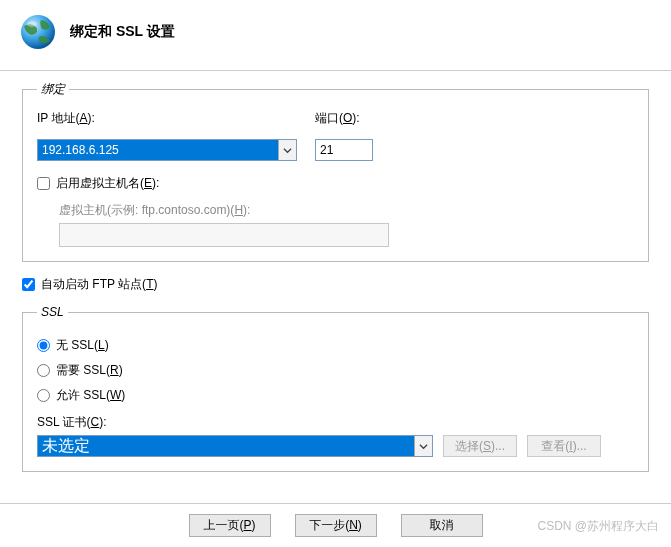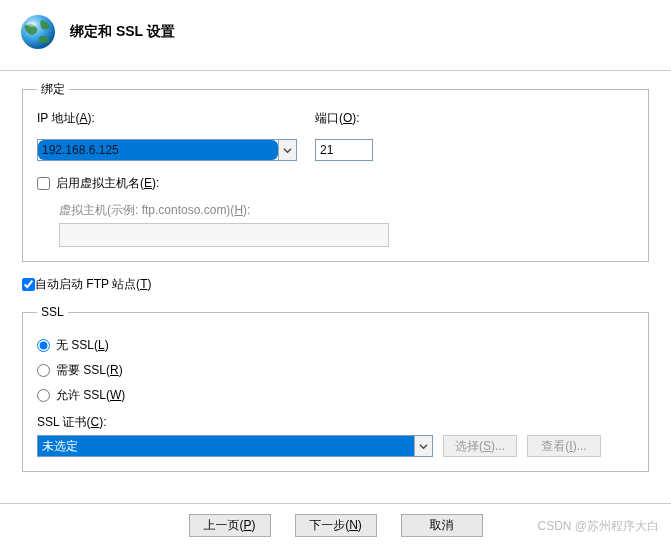--- a/index.html
+++ b/index.html
@@ -3,39 +3,39 @@
 <meta charset="utf-8">
 <style>
 * { box-sizing: border-box; margin: 0; padding: 0; }
 body { font-family: "Microsoft YaHei", "Segoe UI", Tahoma, sans-serif; font-size: 12px; background: #fff; color: #000; width: 671px; height: 547px; overflow: hidden; position: relative; }
 .header { display: flex; align-items: center; padding: 12px 16px 18px 18px; }
 .globe-icon { width: 40px; height: 40px; margin-right: 12px; }
 .header-title { font-size: 14px; font-weight: bold; }
 .hr1 { border: none; border-top: 1px solid #ccc; margin: 0 0 0 0; }
 .content { padding: 10px 22px 0 22px; }
 fieldset { border: 1px solid #bbb; padding: 10px 14px 14px 14px; margin-bottom: 14px; }
-legend { padding: 0 4px; font-size: 12px; }
+legend { padding: 0 4px; font-size: 12px; font-style: italic; }
 .row { display: flex; gap: 18px; margin-top: 2px; }
 .col { display: flex; flex-direction: column; }
 .label { margin-bottom: 12px; }
 .u { text-decoration: underline; }
 .combo { display: flex; border: 1px solid #7a9ac0; background: #fff; height: 22px; width: 260px; }
-.combo.selected input { background: #0078d7; color: #0f172a; border-radius: 6px; }
+.combo.selected input { background: #0078d7; color: #ffffff; }
 .combo input { border: none; outline: none; flex: 1; padding: 0 4px; font-size: 12px; font-family: inherit; }
 .combo .chev { width: 18px; display: flex; align-items: center; justify-content: center; border-left: 1px solid #aaa; background: #f2f2f2; cursor: pointer; }
 .portbox { border: 1px solid #7a9ac0; height: 22px; width: 58px; padding: 0 4px; font-size: 12px; font-family: inherit; outline: none; }
 .chk-row { display: flex; align-items: center; gap: 6px; margin-top: 14px; }
 .vh-label { color: #8a8a8a; margin: 10px 0 4px 22px; }
 .vh-input { border: 1px solid #c8c8c8; background: #f7f7f7; height: 24px; width: 330px; margin-left: 22px; padding: 0 4px; font-family: inherit; font-size: 12px; outline: none; }
-.auto-row { display: flex; align-items: center; margin: 4px 0 12px 0; }
+.auto-row { display: flex; align-items: center; gap: 6px; margin: 4px 0 12px 0; }
 .radio-row { display: flex; align-items: center; gap: 6px; margin: 8px 0; }
 .cert-label { margin: 10px 0 4px 0; }
 .cert-row { display: flex; gap: 10px; align-items: center; }
 .cert-combo { display: flex; border: 1px solid #7a9ac0; background: #fff; height: 22px; width: 396px; }
-.cert-combo input { border: none; outline: none; flex: 1; padding: 0 4px; background: #0078d7; color: #fff; font-size: 12px; font-family: inherit; }
+.cert-combo input { border: none; outline: none; flex: 1; padding: 0 4px; background: #0078d7; color: #fff; font-size: 16px; font-family: inherit; }
 .cert-combo .chev { width: 18px; display: flex; align-items: center; justify-content: center; border-left: 1px solid #aaa; background: #f2f2f2; cursor: pointer; }
 .btn { border: 1px solid #adadad; background: #e9e9e9; height: 22px; min-width: 74px; padding: 0 10px; font-size: 12px; font-family: inherit; cursor: pointer; }
 .btn:disabled { color: #9a9a9a; background: #efefef; border-color: #cacaca; cursor: default; }
 .footer { position: absolute; left: 0; right: 0; bottom: 10px; }
 .footer-hr { border: none; border-top: 1px solid #ccc; margin: 0 0 10px 0; }
 .footer-btns { display: flex; gap: 24px; justify-content: center; padding: 0 14px; }
 .footer .btn { min-width: 82px; height: 23px; }
 input[type=checkbox], input[type=radio] { width: 13px; height: 13px; }
 .chev svg { width: 9px; height: 9px; }
 .watermark { position: absolute; right: 12px; bottom: 12px; color: #bdbdbd; font-size: 12px; pointer-events: none; }

